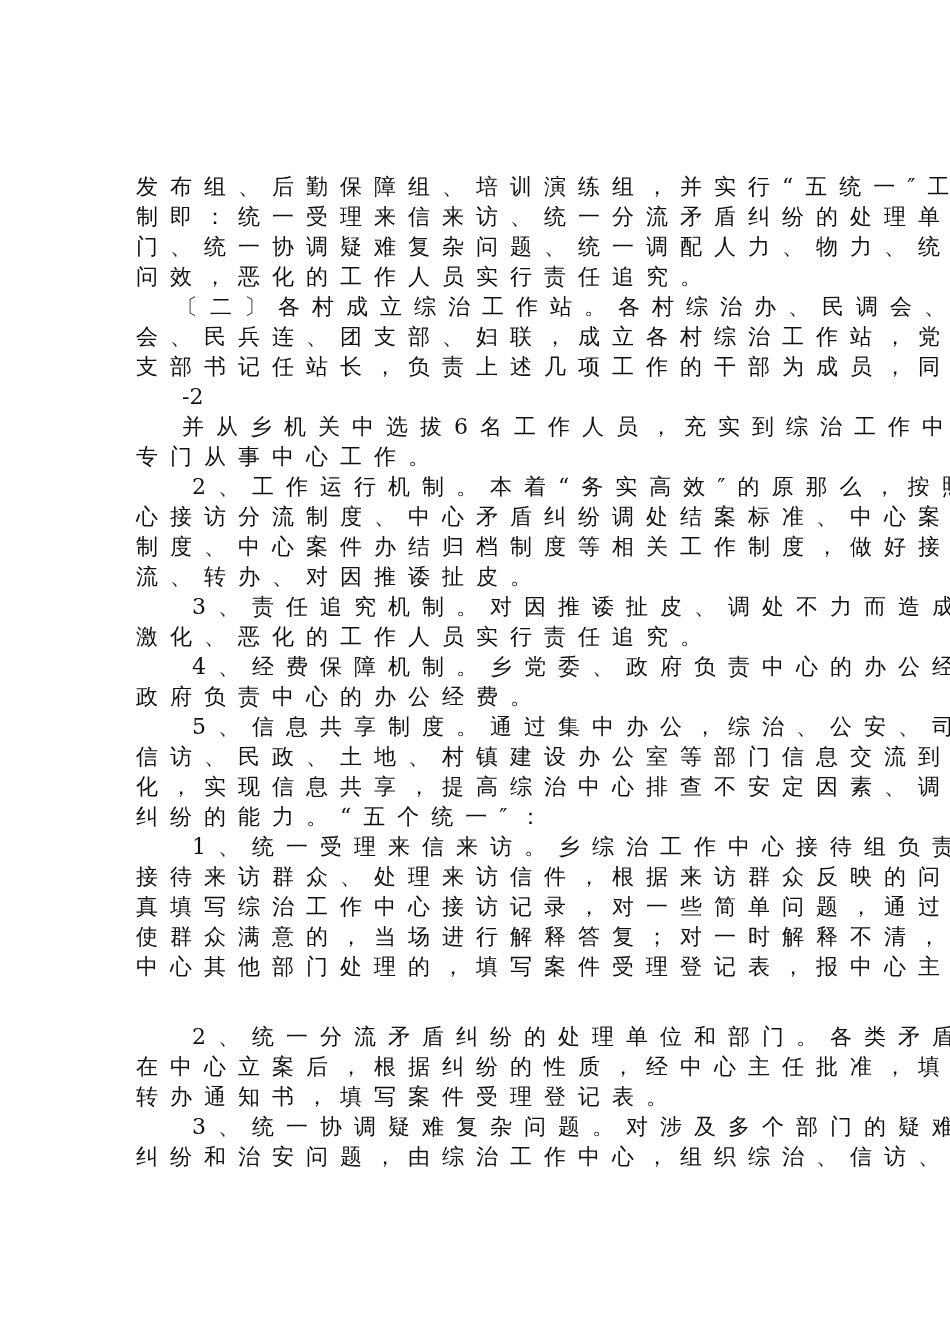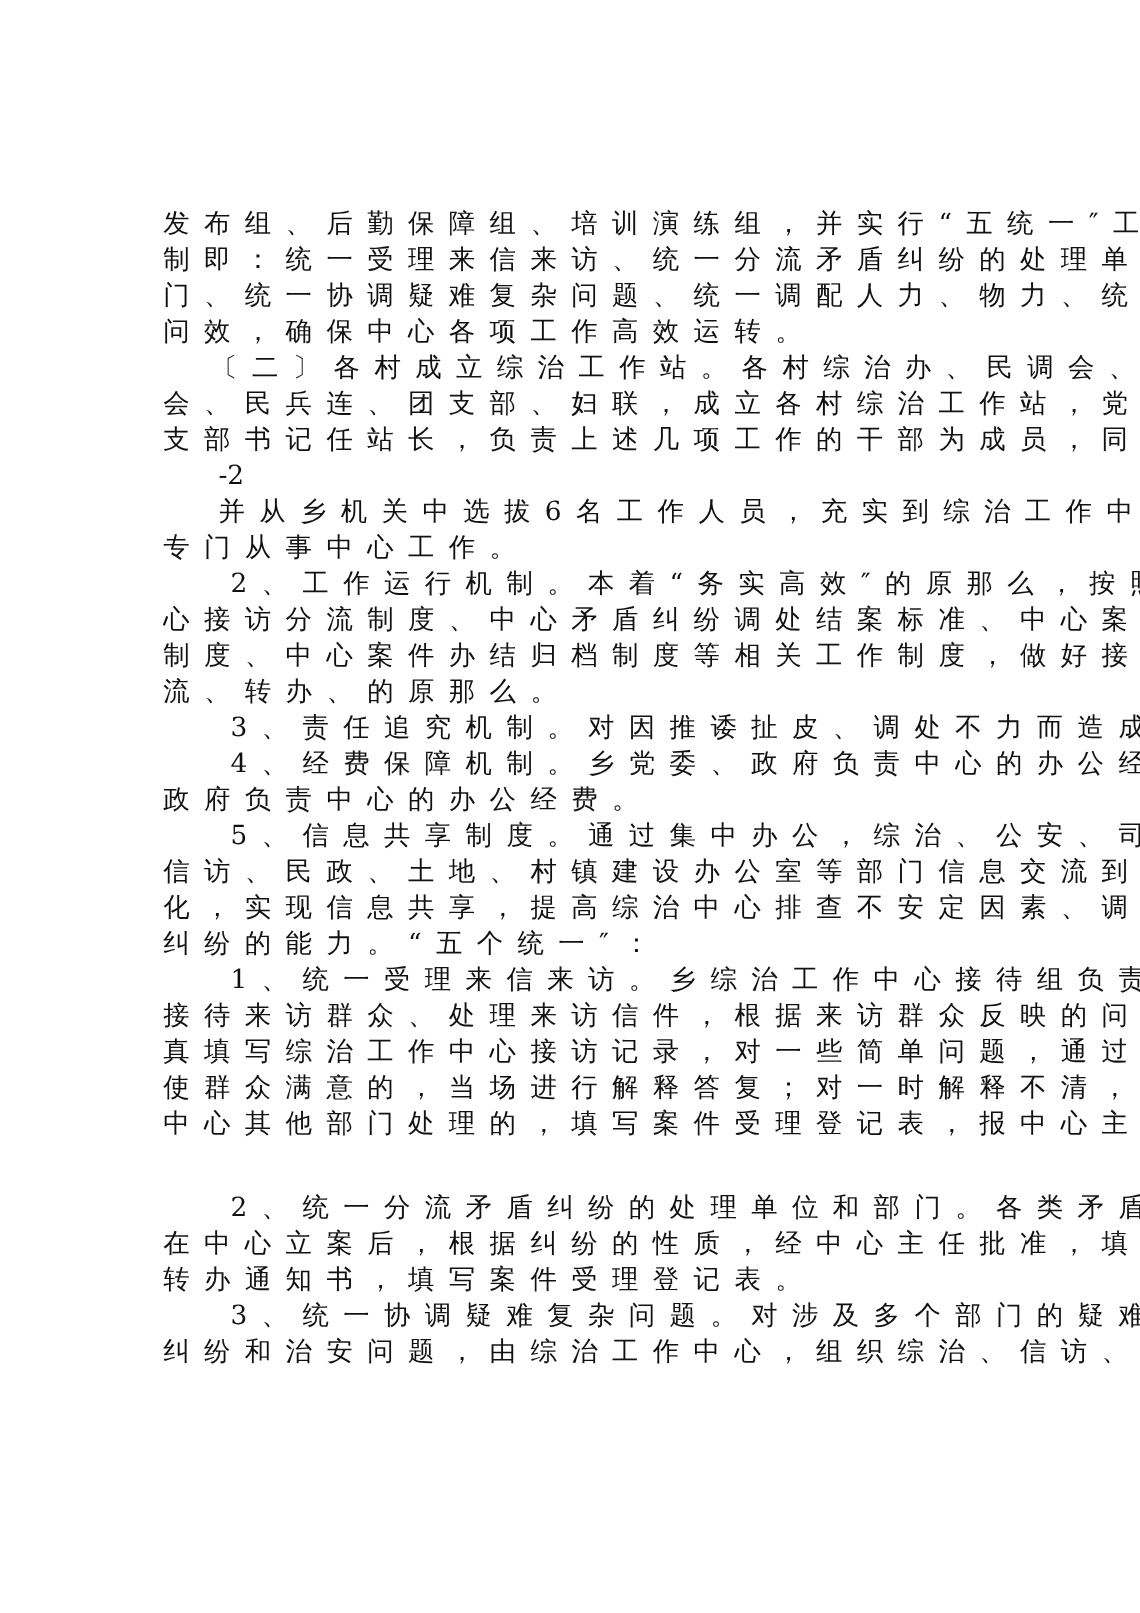--- a/index.html
+++ b/index.html
@@ -19,32 +19,33 @@
   .gap { height: 10px; }
 </style>
 </head>
 <body>
 
 <div class="page">
   <div class="text-block">
     <div class="line">发布组、后勤保障组、培训演练组，并实行“五统一″工作机</div>
     <div class="line">制即：统一受理来信来访、统一分流矛盾纠纷的处理单位和部</div>
     <div class="line">门、统一协调疑难复杂问题、统一调配人力、物力、统一跟踪</div>
-    <div class="line">问效，确保中心各项工作高效运转。</div>
+    <div class="line">问效，恶化的工作人员实行责任追究。</div>
     <div class="line indent" style="padding-left:40px">〔二〕各村成立综治工作站。各村综治办、民调会、治保</div>
     <div class="line">会、民兵连、团支部、妇联，成立各村综治工作站，党〔总〕</div>
     <div class="line">支部书记任站长，负责上述几项工作的干部为成员，同时吸</div>
     <div class="line pagenum">-2</div>
     <div class="line indent" style="padding-left:46px">并从乡机关中选拔6名工作人员，充实到综治工作中心，</div>
     <div class="line">专门从事中心工作。</div>
     <div class="line indent">2、工作运行机制。本着“务实高效″的原那么，按照中</div>
     <div class="line">心接访分流制度、中心矛盾纠纷调处结案标准、中心案件回访</div>
     <div class="line">制度、中心案件办结归档制度等相关工作制度，做好接访、分</div>
-    <div class="line">流、转办、的原那么。</div>
+    <div class="line">流、转办、对因推诿扯皮。</div>
     <div class="line indent">3、责任追究机制。对因推诿扯皮、调处不力而造成矛盾</div>
+    <div class="line">激化、恶化的工作人员实行责任追究。</div>
     <div class="line indent">4、经费保障机制。乡党委、政府负责中心的办公经费，</div>
     <div class="line">政府负责中心的办公经费。</div>
     <div class="line indent">5、信息共享制度。通过集中办公，综治、公安、司法、</div>
     <div class="line">信访、民政、土地、村镇建设办公室等部门信息交流到达日常</div>
     <div class="line">化，实现信息共享，提高综治中心排查不安定因素、调处矛盾</div>
     <div class="line">纠纷的能力。“五个统一″：</div>
     <div class="line indent">1、统一受理来信来访。乡综治工作中心接待组负责专门</div>
     <div class="line">接待来访群众、处理来访信件，根据来访群众反映的问题，认</div>
     <div class="line">真填写综治工作中心接访记录，对一些简单问题，通过解释能</div>
     <div class="line">使群众满意的，当场进行解释答复；对一时解释不清，需要由</div>

